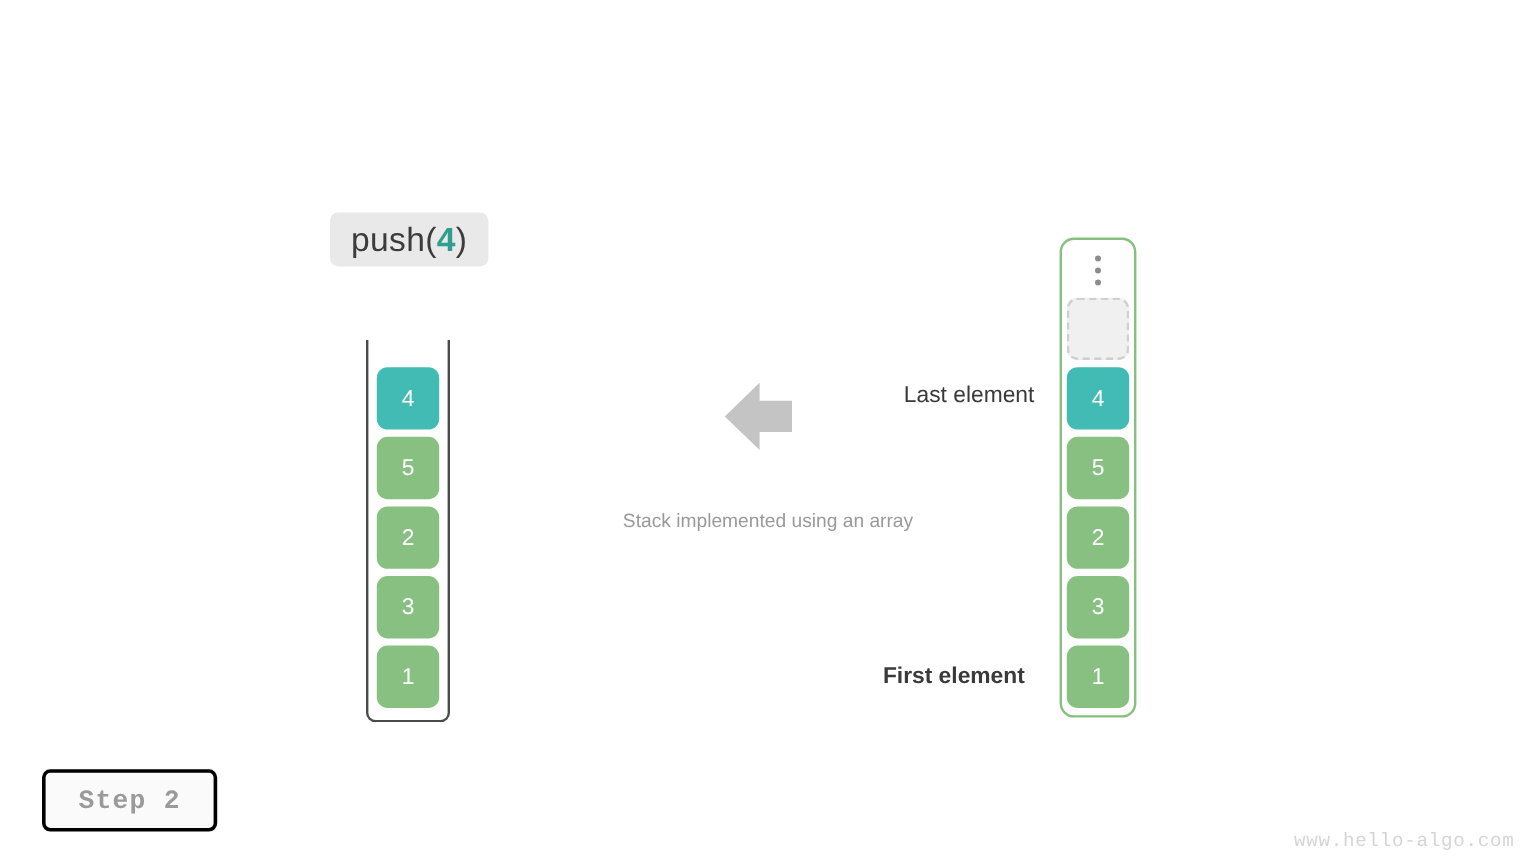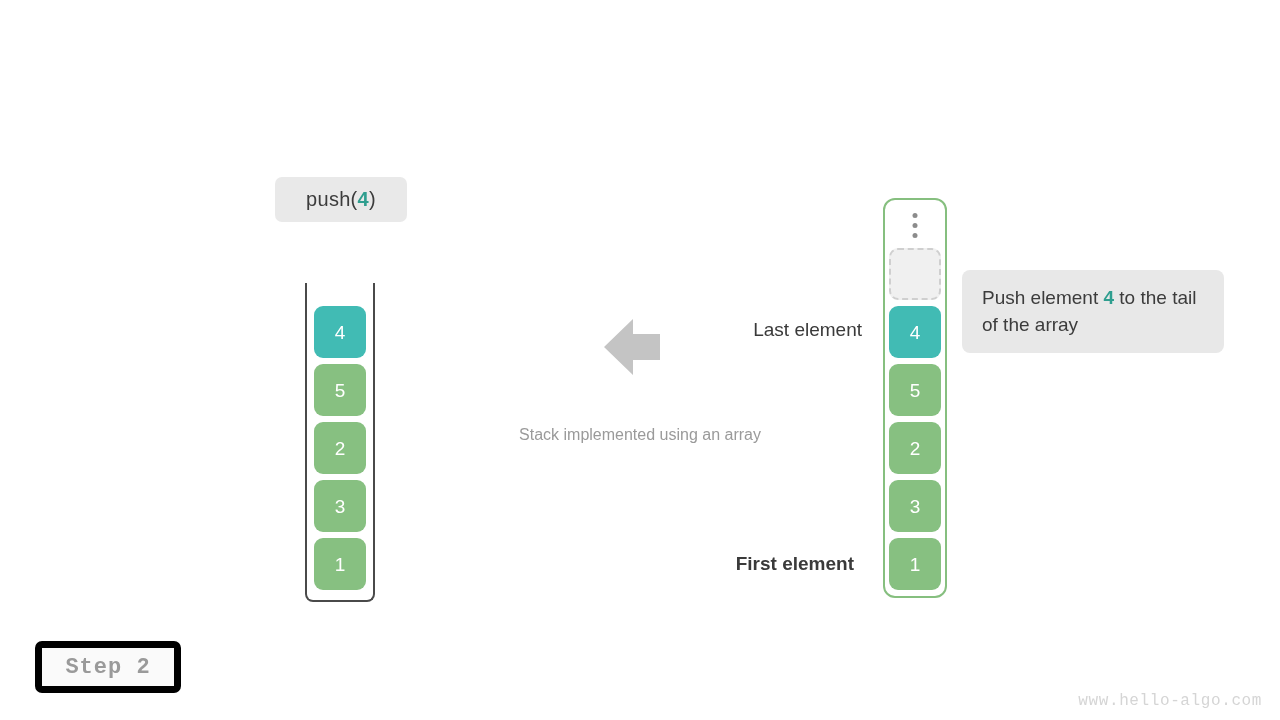--- a/index.html
+++ b/index.html
@@ -24,21 +24,21 @@
     position: absolute;
     left: 275px;
     top: 177px;
     width: 132px;
     height: 45px;
     background: #e9e9e9;
     border-radius: 7px;
     display: flex;
     align-items: center;
     justify-content: center;
-    font-size: 20px;
+    font-size: 28px;
     color: #3c3c3c;
     letter-spacing: 0.3px;
     white-space: nowrap;
   }
   .op-label .op-arg { color: #2f9e8f; font-weight: 700; }
 
   
   .stack-wrap {
     position: absolute;
     left: 305px;
@@ -178,21 +178,21 @@
   .annotation .hl { color: #2f9e8f; font-weight: 700; }
 
   
   .step-badge {
     position: absolute;
     left: 35px;
     top: 641px;
     width: 146px;
     height: 52px;
     background: #fafafa;
-    border: 7px solid #000000;
+    border: 3px solid #000000;
     border-radius: 7px;
     display: flex;
     align-items: center;
     justify-content: center;
     font-family: "Liberation Mono", monospace;
     font-size: 22px;
     font-weight: 700;
     color: #9a9a9a;
     letter-spacing: 1px;
   }
@@ -249,22 +249,18 @@
     <div class="array-cells">
       <div class="cell empty"></div>
       <div class="cell teal">4</div>
       <div class="cell green">5</div>
       <div class="cell green">2</div>
       <div class="cell green">3</div>
       <div class="cell green">1</div>
     </div>
   </div>
 
-  <div class="annotation">
-    <span>Push element </span><span class="hl">4</span><span> to</span>
-    <span>the tail of the array</span>
-  </div>
 
   <div class="step-badge">Step 2</div>
 
   <div class="watermark">www.hello-algo.com</div>
 
 </div>
 
 </body></html>

